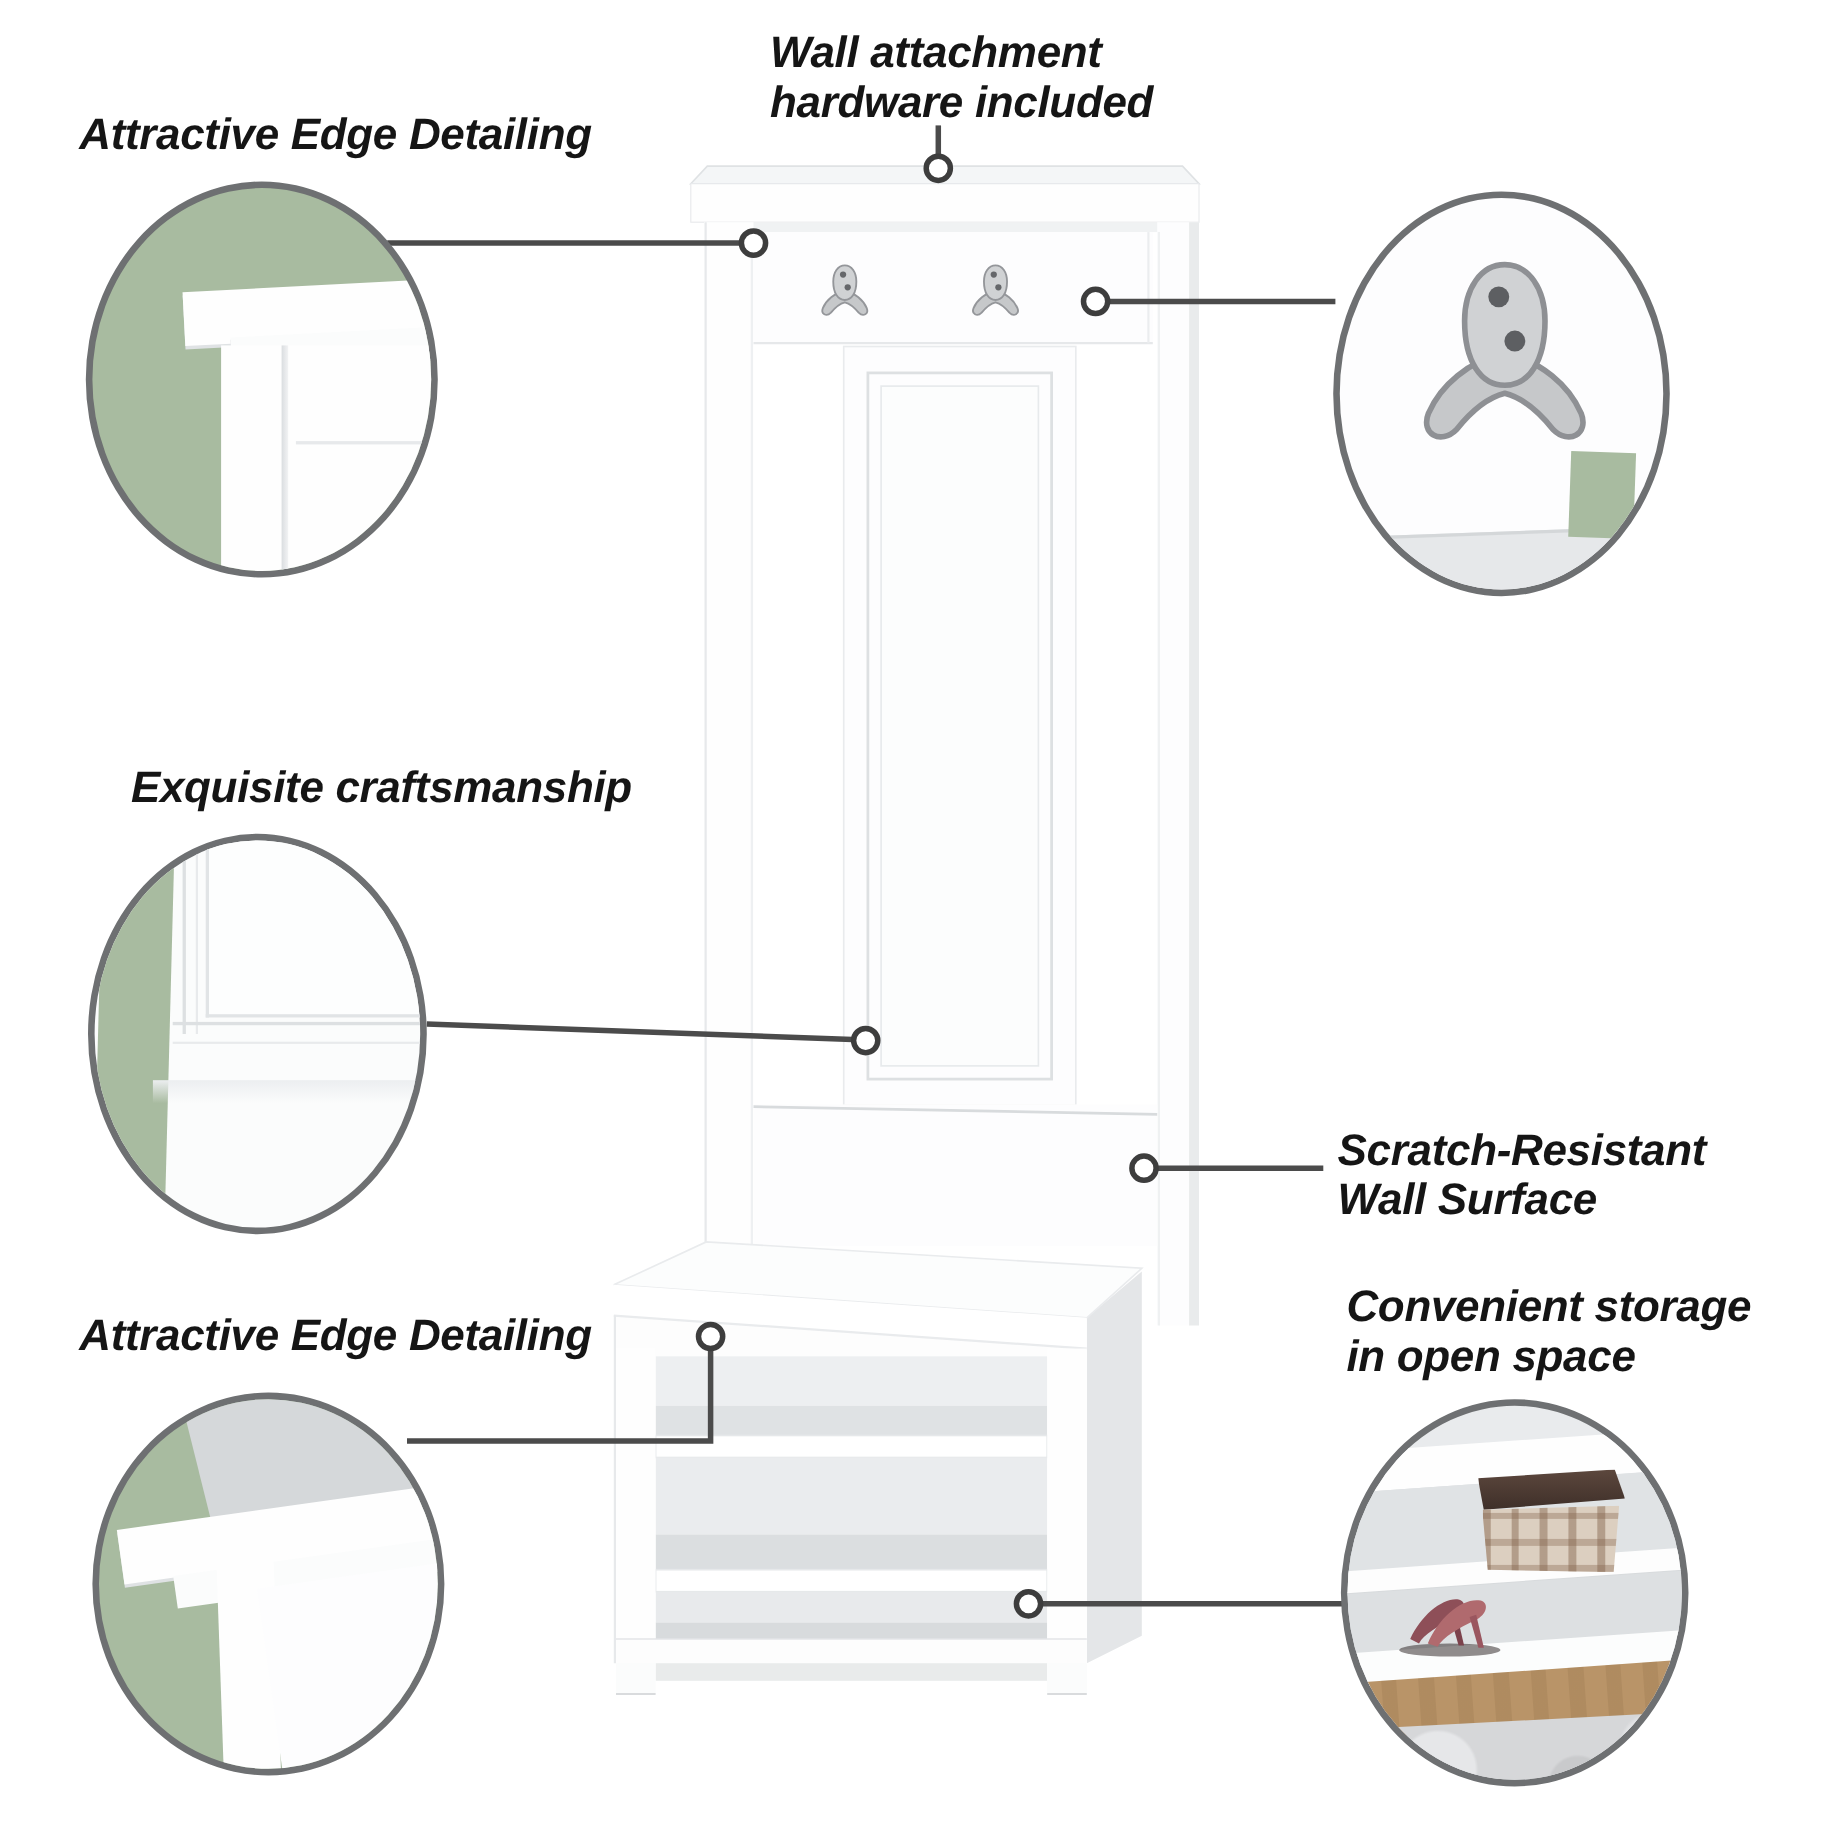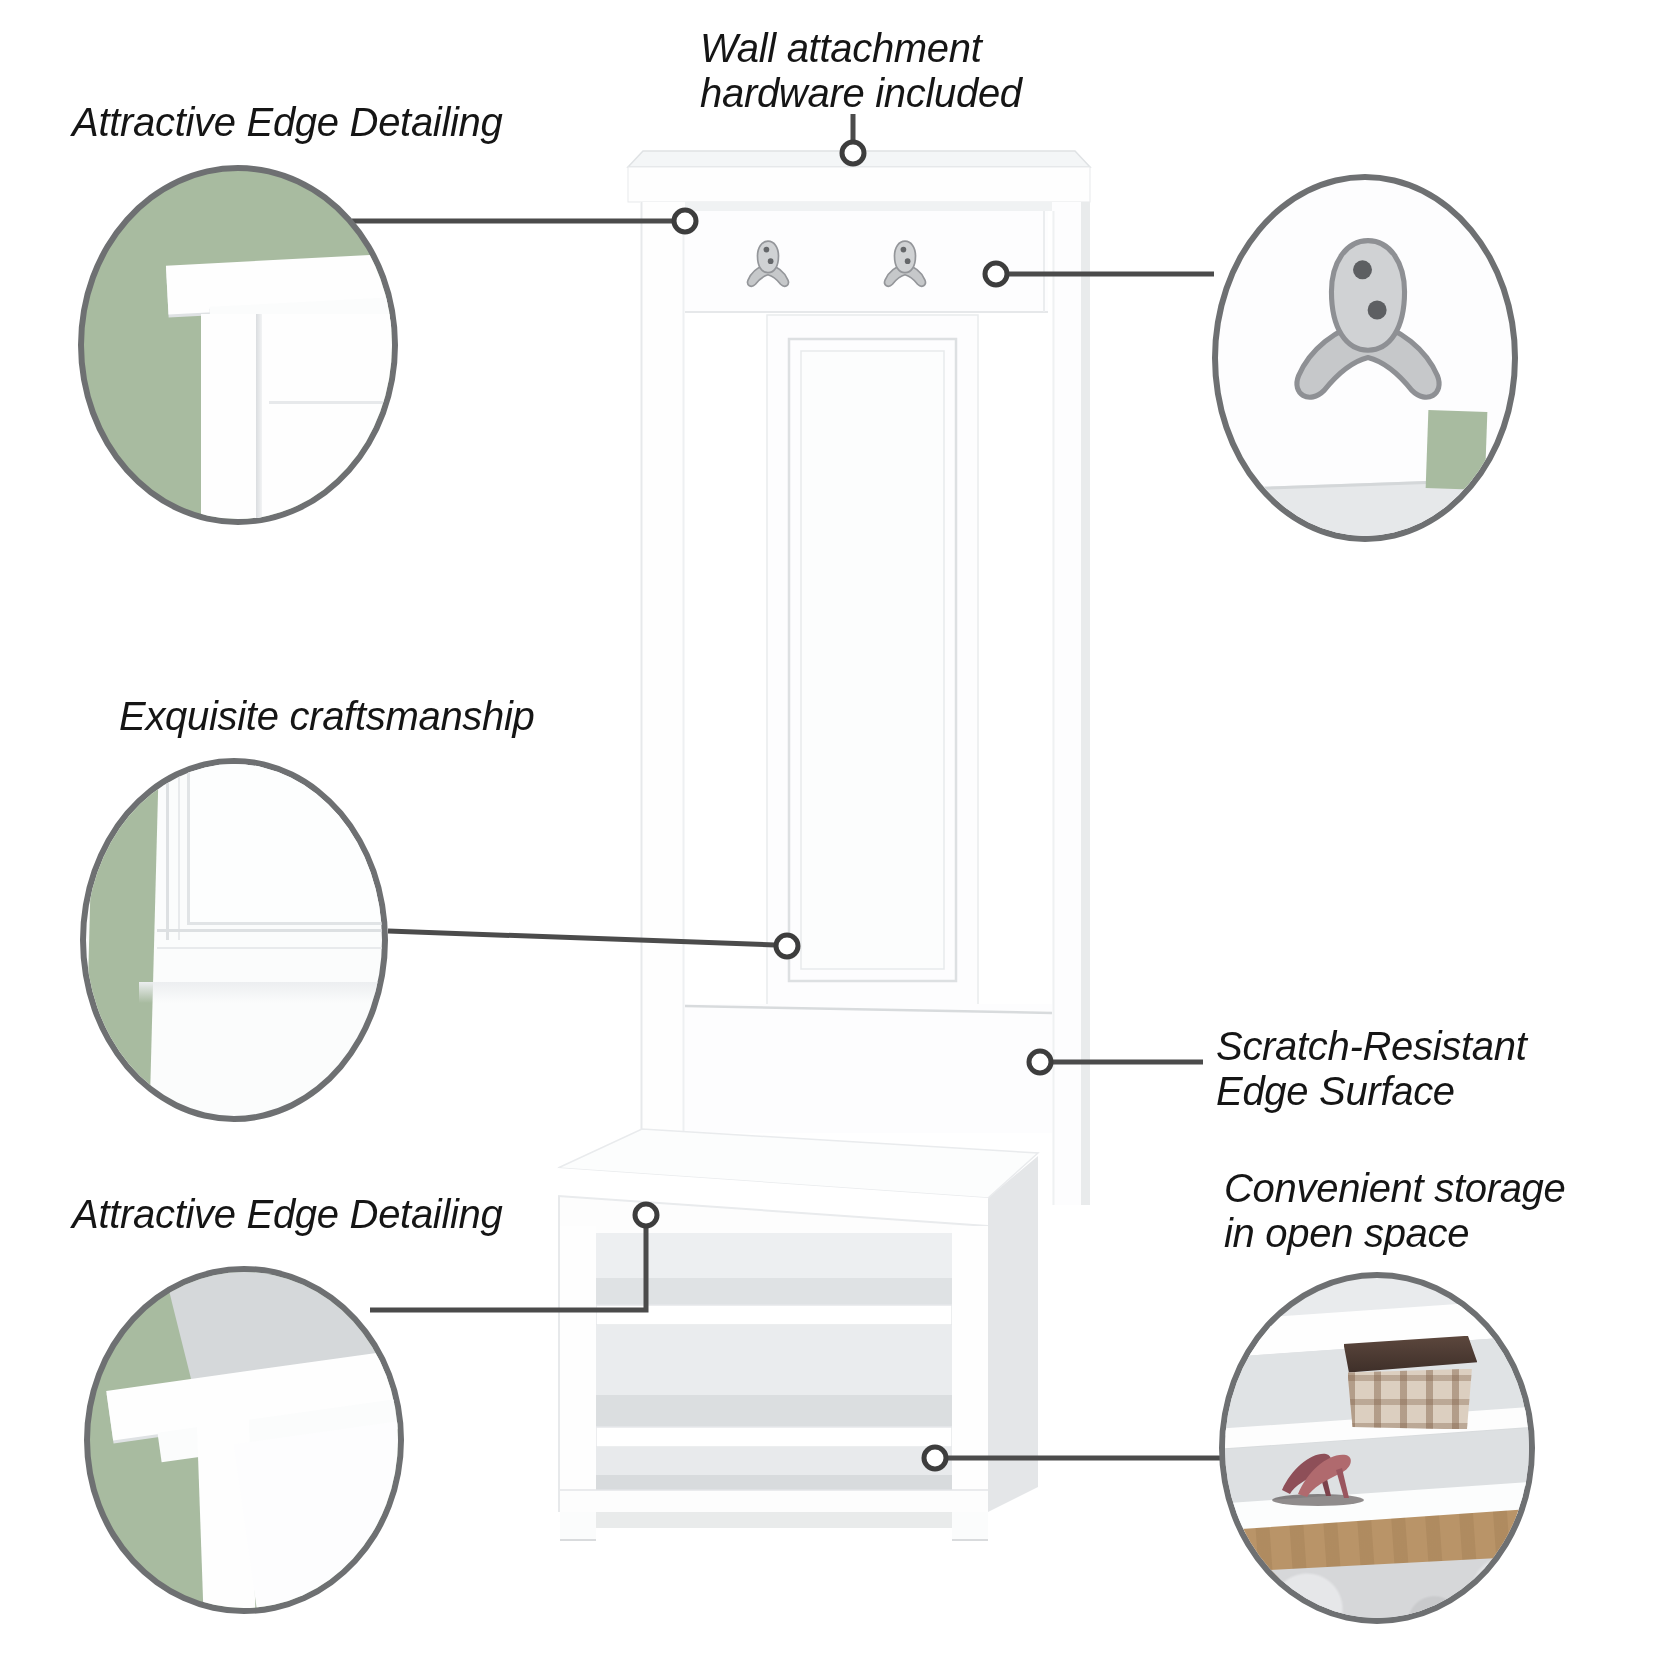--- a/index.html
+++ b/index.html
@@ -1,19 +1,19 @@
 <!DOCTYPE html>
 <html><head>
 <meta charset="utf-8">
 <style>
   html,body{margin:0;padding:0;background:#ffffff;}
   .stage{position:relative;width:1664px;height:1664px;margin:0 auto;background:#ffffff;overflow:hidden;
          font-family:"Liberation Sans",sans-serif;}
   svg.overlay{position:absolute;left:0;top:0;width:1664px;height:1664px;}
-  .label{position:absolute;font-weight:400;font-style:italic;font-size:40px;line-height:1.13;
+  .label{position:absolute;font-weight:700;font-style:italic;font-size:40px;line-height:1.13;
          color:#151515;white-space:pre-line;letter-spacing:-0.3px;}
   .callout{position:absolute;border:6px solid #6e7072;border-radius:50%;overflow:hidden;background:#fff;}
   .callout .fill{position:absolute;}
   
   .cA{background:#a8bba0;}
   .cA .slab{background:#fefefe;left:27%;top:25%;width:95%;height:14%;transform:rotate(-3deg);
             box-shadow:0 3px 0 #dfe2e4;}
   .cA .step{background:#fbfcfc;left:41%;top:37%;width:85%;height:8%;transform:rotate(-3deg);
             box-shadow:0 2px 0 #d8dbdd;}
   .cA .post{background:#fefefe;left:38%;top:41%;width:80%;height:75%;}
@@ -169,21 +169,21 @@
       <circle cx="646" cy="1215" r="11"></circle>
       <circle cx="935" cy="1458" r="11"></circle>
     </g>
   </svg>
 
   <div class="label" style="left:72px;top:100px;">Attractive Edge Detailing</div>
   <div class="label" style="left:700px;top:26px;">Wall attachment
 hardware included</div>
   <div class="label" style="left:75px;top:694px;margin-left:44px;">Exquisite craftsmanship</div>
   <div class="label" style="left:1216px;top:1024px;">Scratch-Resistant
-Edge Surface</div>
+Wall Surface</div>
   <div class="label" style="left:72px;top:1192px;">Attractive Edge Detailing</div>
   <div class="label" style="left:1224px;top:1166px;">Convenient storage
 in open space</div>
 
   <div class="callout cA" style="left:78px;top:165px;width:308px;height:348px;">
     <div class="fill slab"></div>
     <div class="fill step"></div>
     <div class="fill post"></div>
     <div class="fill postline"></div>
     <div class="fill friezeline"></div>

